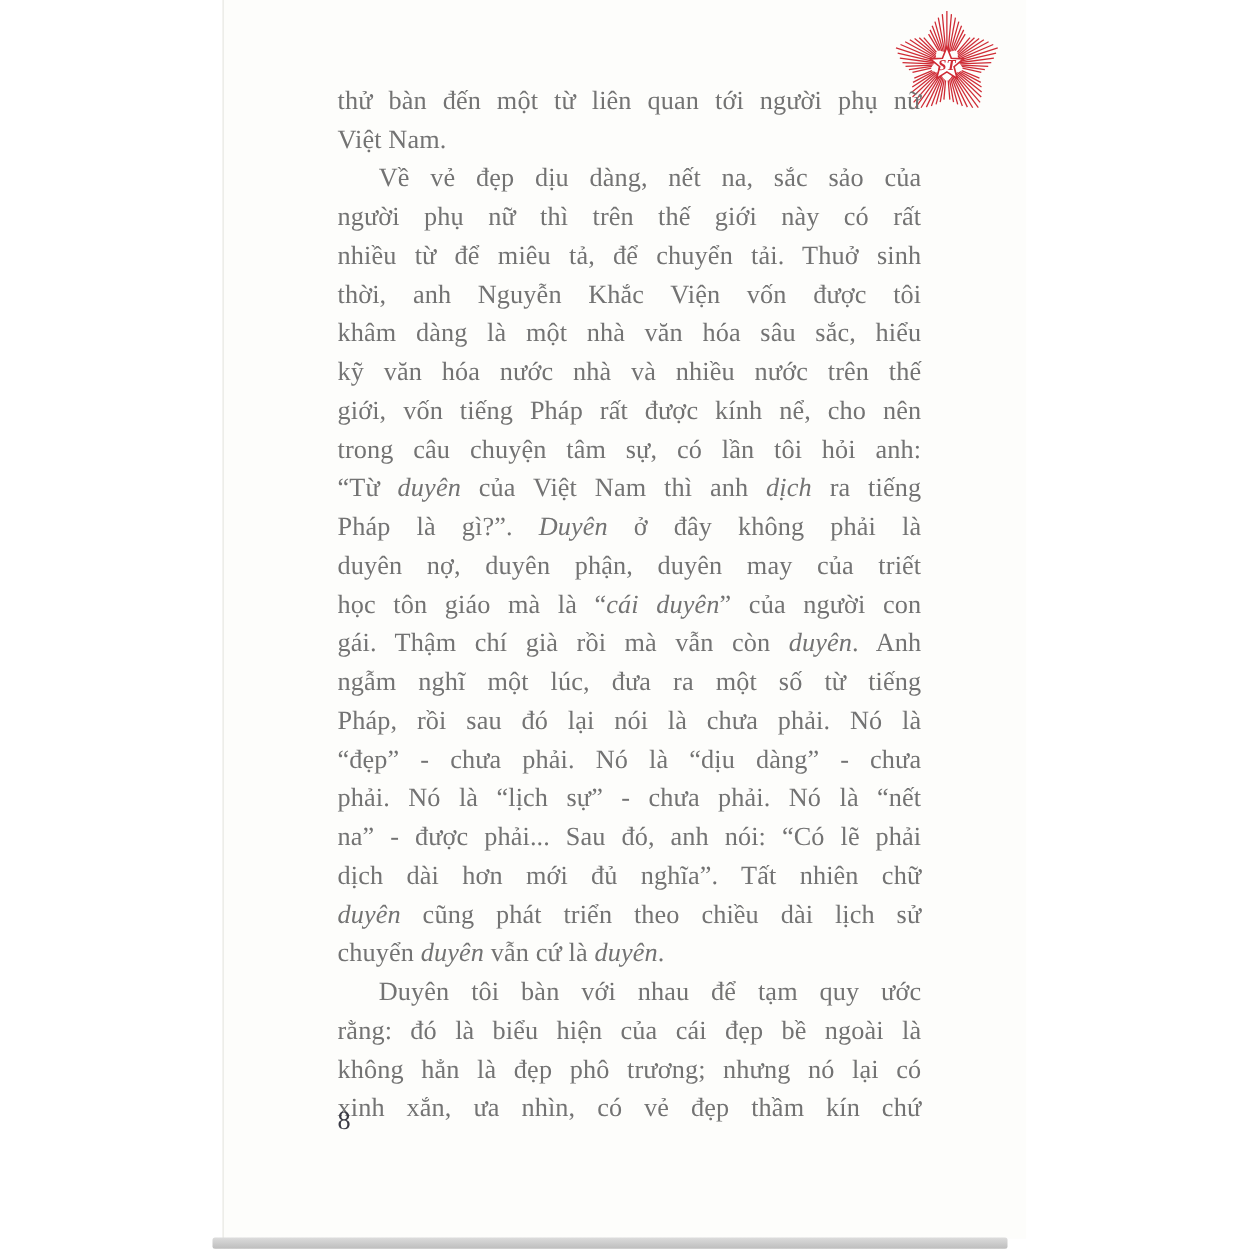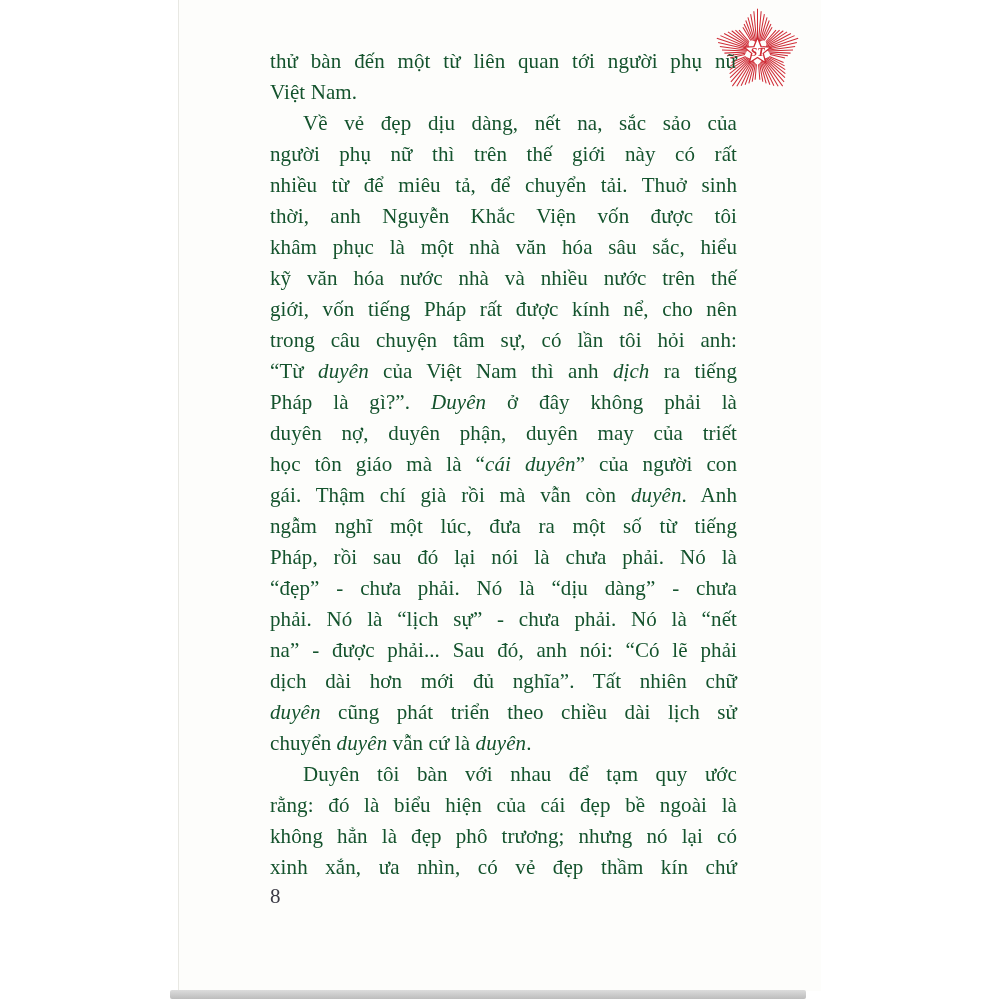--- a/index.html
+++ b/index.html
@@ -126,28 +126,28 @@
         <line x1="-9.32" y1="-5.04" x2="-35.89" y2="-19.41"></line>
         <line x1="-9.50" y1="-6.31" x2="-31.82" y2="-21.14"></line>
         <line x1="-9.51" y1="-7.64" x2="-27.74" y2="-22.31"></line>
         <line x1="-9.35" y1="-9.03" x2="-23.74" y2="-22.92"></line>
         <line x1="-9.02" y1="-10.45" x2="-19.86" y2="-23.01"></line>
       </g>
     <path class="center-star" d="M0,-15 L3.82,-5.26 L14.27,-4.64 L6.18,2.01 L8.82,12.14 L0,6.5 L-8.82,12.14 L-6.18,2.01 L-14.27,-4.64 L-3.82,-5.26 Z" fill="#ffffff" stroke="#cf2b35" stroke-width="1.4"></path>
     <text x="0" y="4.5" fill="#cf2b35">ST</text>
   </svg>
 
-  <div class="text-col" id="text-col" style="color: #14532d;">
+  <div class="text-col" id="text-col" style="color: #737373; margin-top: 19px;">
       <div class="line"><span>thử bàn đến một từ liên quan tới người phụ nữ</span></div>
       <div class="line nojust"><span>Việt Nam.</span></div>
       <div class="line ind"><span>Về vẻ đẹp dịu dàng, nết na, sắc sảo của</span></div>
       <div class="line"><span>người phụ nữ thì trên thế giới này có rất</span></div>
       <div class="line"><span>nhiều từ để miêu tả, để chuyển tải. Thuở sinh</span></div>
       <div class="line"><span>thời, anh Nguyễn Khắc Viện vốn được tôi</span></div>
-      <div class="line"><span>khâm phục là một nhà văn hóa sâu sắc, hiểu</span></div>
+      <div class="line"><span>khâm dàng là một nhà văn hóa sâu sắc, hiểu</span></div>
       <div class="line"><span>kỹ văn hóa nước nhà và nhiều nước trên thế</span></div>
       <div class="line"><span>giới, vốn tiếng Pháp rất được kính nể, cho nên</span></div>
       <div class="line"><span>trong câu chuyện tâm sự, có lần tôi hỏi anh:</span></div>
       <div class="line"><span>“Từ </span><em>duyên</em><span> của Việt Nam thì anh </span><em>dịch</em><span> ra tiếng</span></div>
       <div class="line"><span>Pháp là gì?”. </span><em>Duyên</em><span> ở đây không phải là</span></div>
       <div class="line"><span>duyên nợ, duyên phận, duyên may của triết</span></div>
       <div class="line"><span>học tôn giáo mà là “</span><em>cái duyên</em><span>” của người con</span></div>
       <div class="line"><span>gái. Thậm chí già rồi mà vẫn còn </span><em>duyên</em><span>. Anh</span></div>
       <div class="line"><span>ngẫm nghĩ một lúc, đưa ra một số từ tiếng</span></div>
       <div class="line"><span>Pháp, rồi sau đó lại nói là chưa phải. Nó là</span></div>

